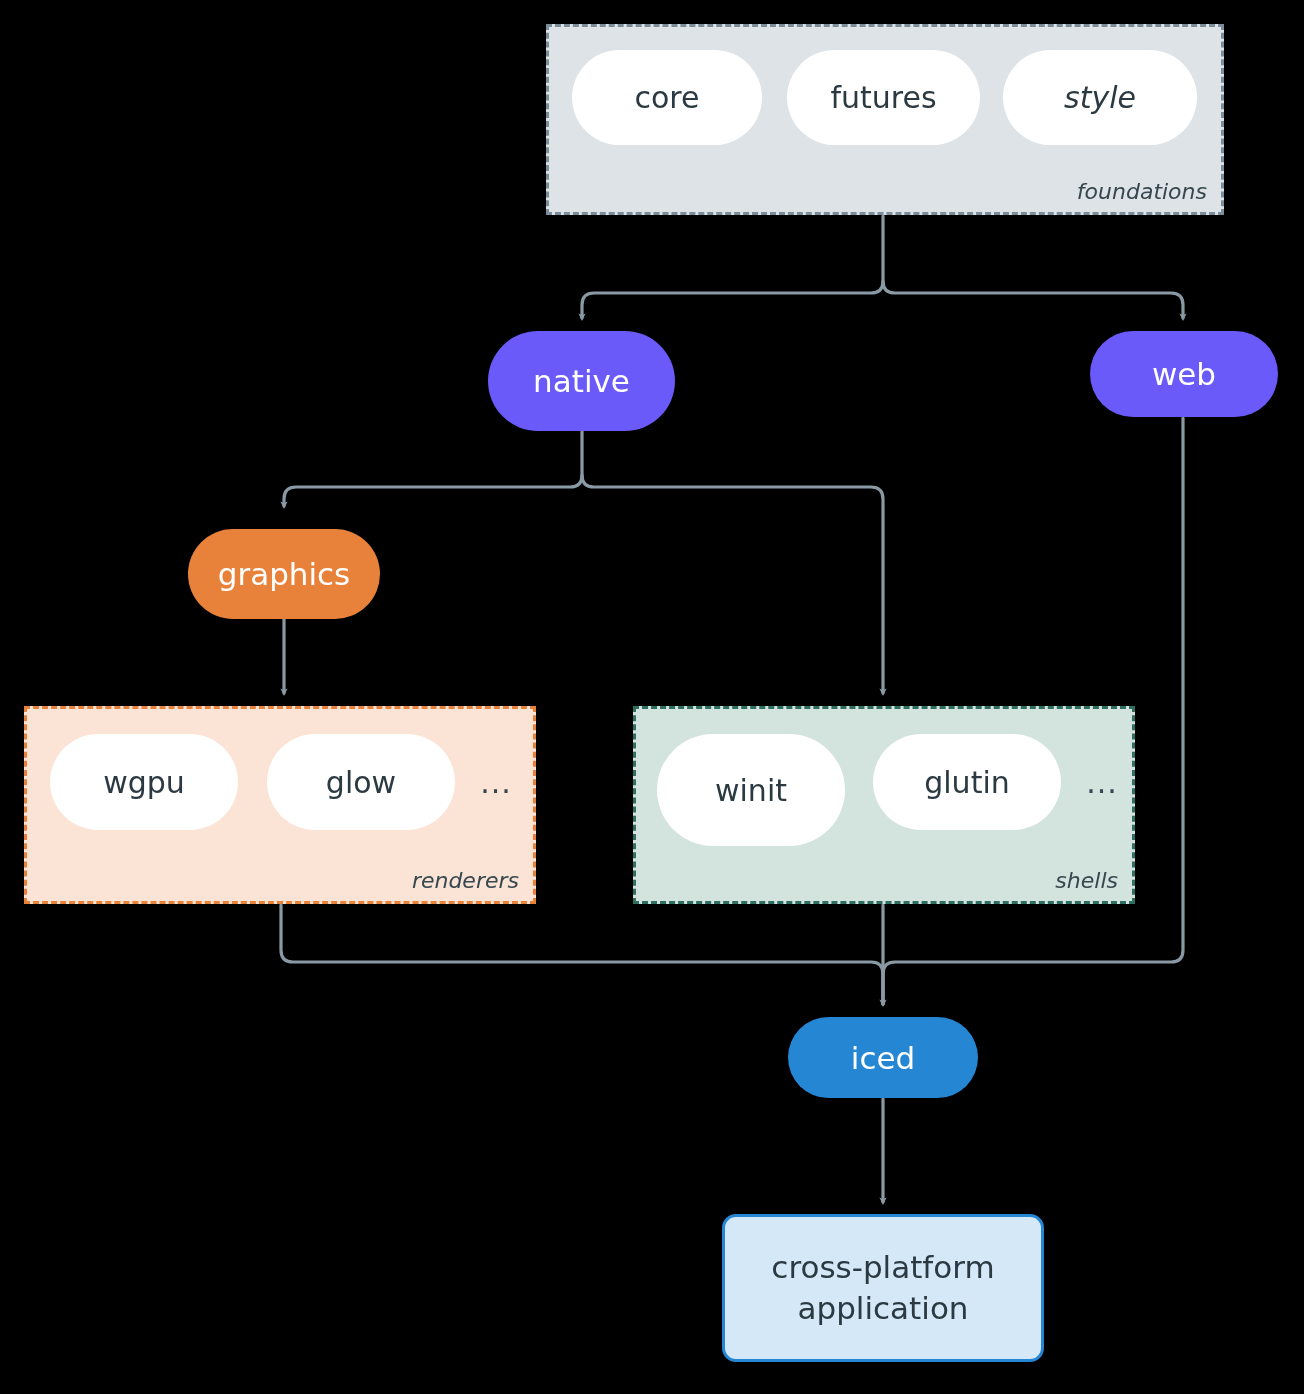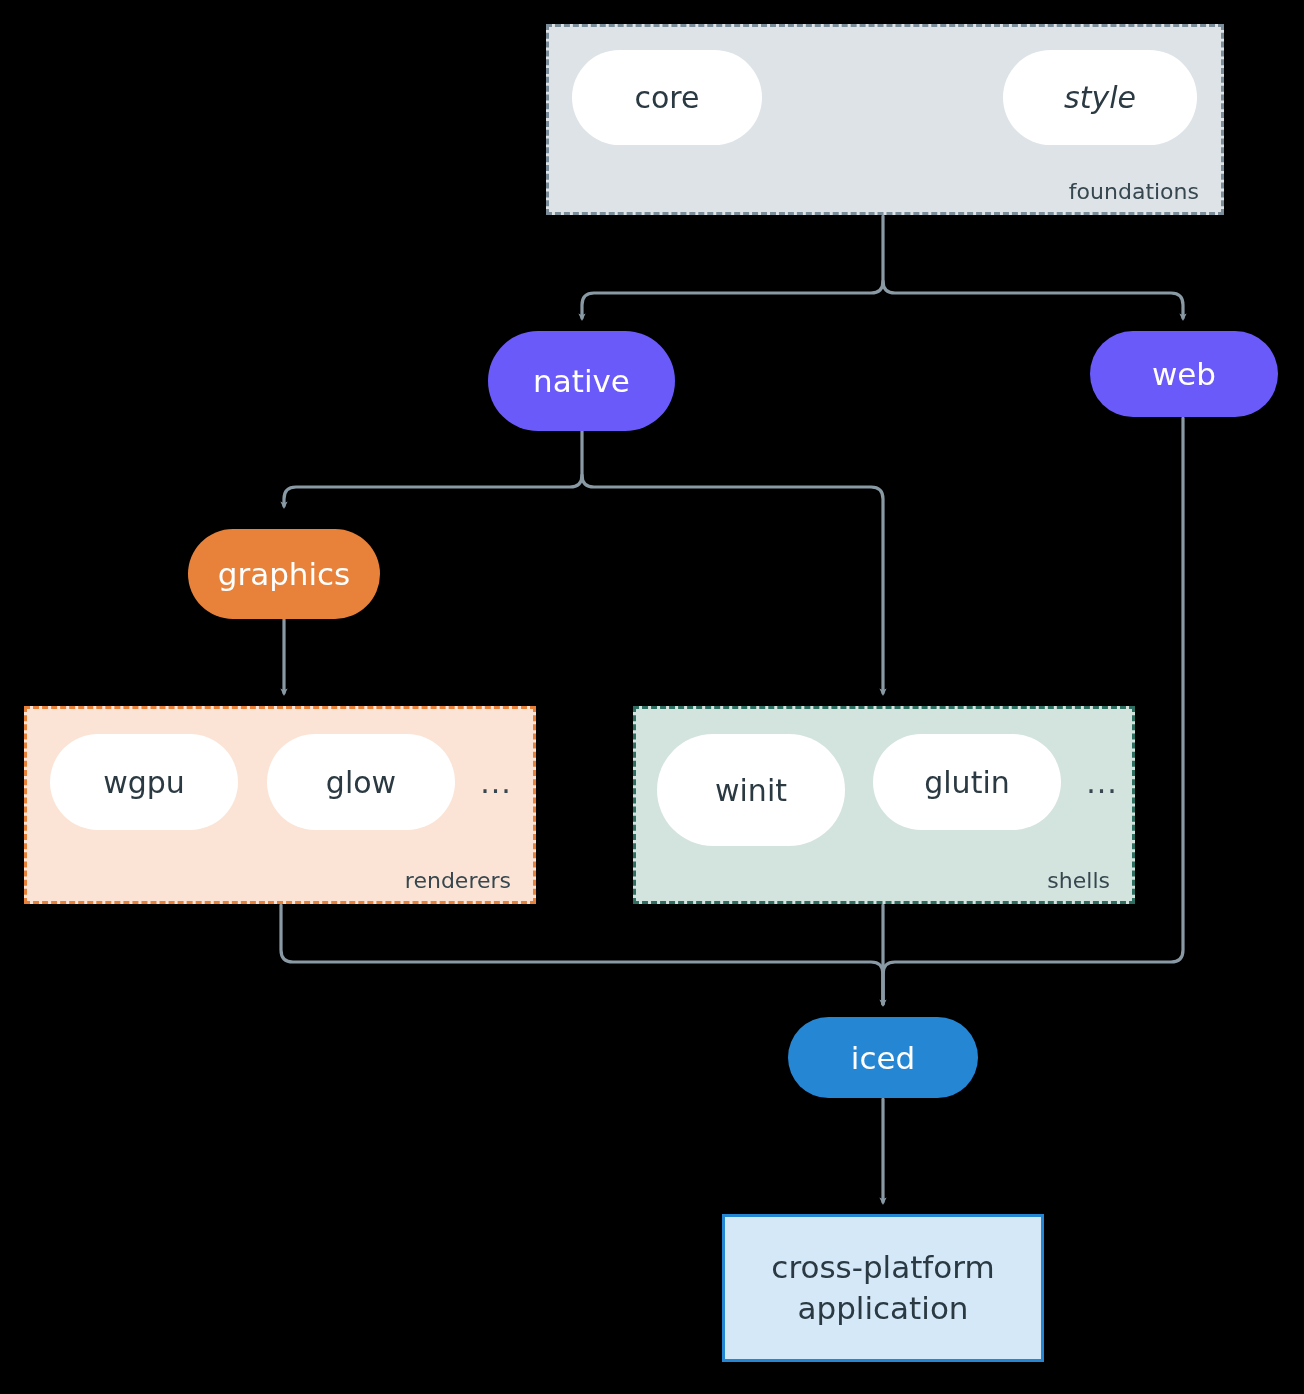--- a/index.html
+++ b/index.html
@@ -24,26 +24,27 @@
     pointer-events: none;
   }
   .cluster {
     position: absolute;
     box-sizing: border-box;
     border-style: dashed;
     border-width: 3px;
   }
   .cluster-label {
     position: absolute;
-    right: 22px;
+    right: 14px;
     bottom: 8px;
     font-size: 22px;
     color: #37474f;
     font-family: "DejaVu Sans", sans-serif;
     white-space: nowrap;
+    font-style: italic;
   }
   .leaf {
     background: #ffffff;
     border-radius: 999px;
     display: flex;
     align-items: center;
     justify-content: center;
     color: #2b3a42;
     font-size: 30px;
     box-sizing: border-box;
@@ -60,21 +61,21 @@
     position: absolute;
     display: flex;
     align-items: center;
     justify-content: center;
     box-sizing: border-box;
     color: #ffffff;
     font-size: 31px;
     border-radius: 999px;
   }
   .node.rect {
-    border-radius: 0;
+    border-radius: 14px;
     border: 3px solid #2586d4;
     color: #2b3a42;
     flex-direction: column;
     line-height: 1.32;
     font-size: 31px;
     text-align: right;
   }
   .node.rect span { display: block; }
 </style>
 </head>
@@ -104,20 +105,23 @@
 
       <path d="M883,1099 L883,1202" marker-end="url(#arrow)"></path>
     </g>
   </svg>
 
   <div class="cluster" id="cluster-foundations" style="left:546px; top:24px; width:678px; height:191px; background:#dde3e7; border-color:#7b8d99;">
     <div class="cluster-label">foundations</div>
   </div>
   <div class="leaf" style="position:absolute; left:572px; top:50px; width:190px; height:95px;">
     <span>core</span>
+  </div>
+  <div class="leaf" style="position:absolute; left:787px; top:50px; width:193px; height:95px;">
+    <span>futures</span>
   </div>
   <div class="leaf" style="position:absolute; left:1003px; top:50px; width:194px; height:95px;font-style:italic;">
     <span>style</span>
   </div>
 
   <div class="cluster" style="left:24px; top:706px; width:512px; height:198px; background:#fbe4d5; border-color:#e8823a;">
     <div class="cluster-label">renderers</div>
   </div>
   <div class="leaf" style="position:absolute; left:50px; top:734px; width:188px; height:96px;">
     <span>wgpu</span>

